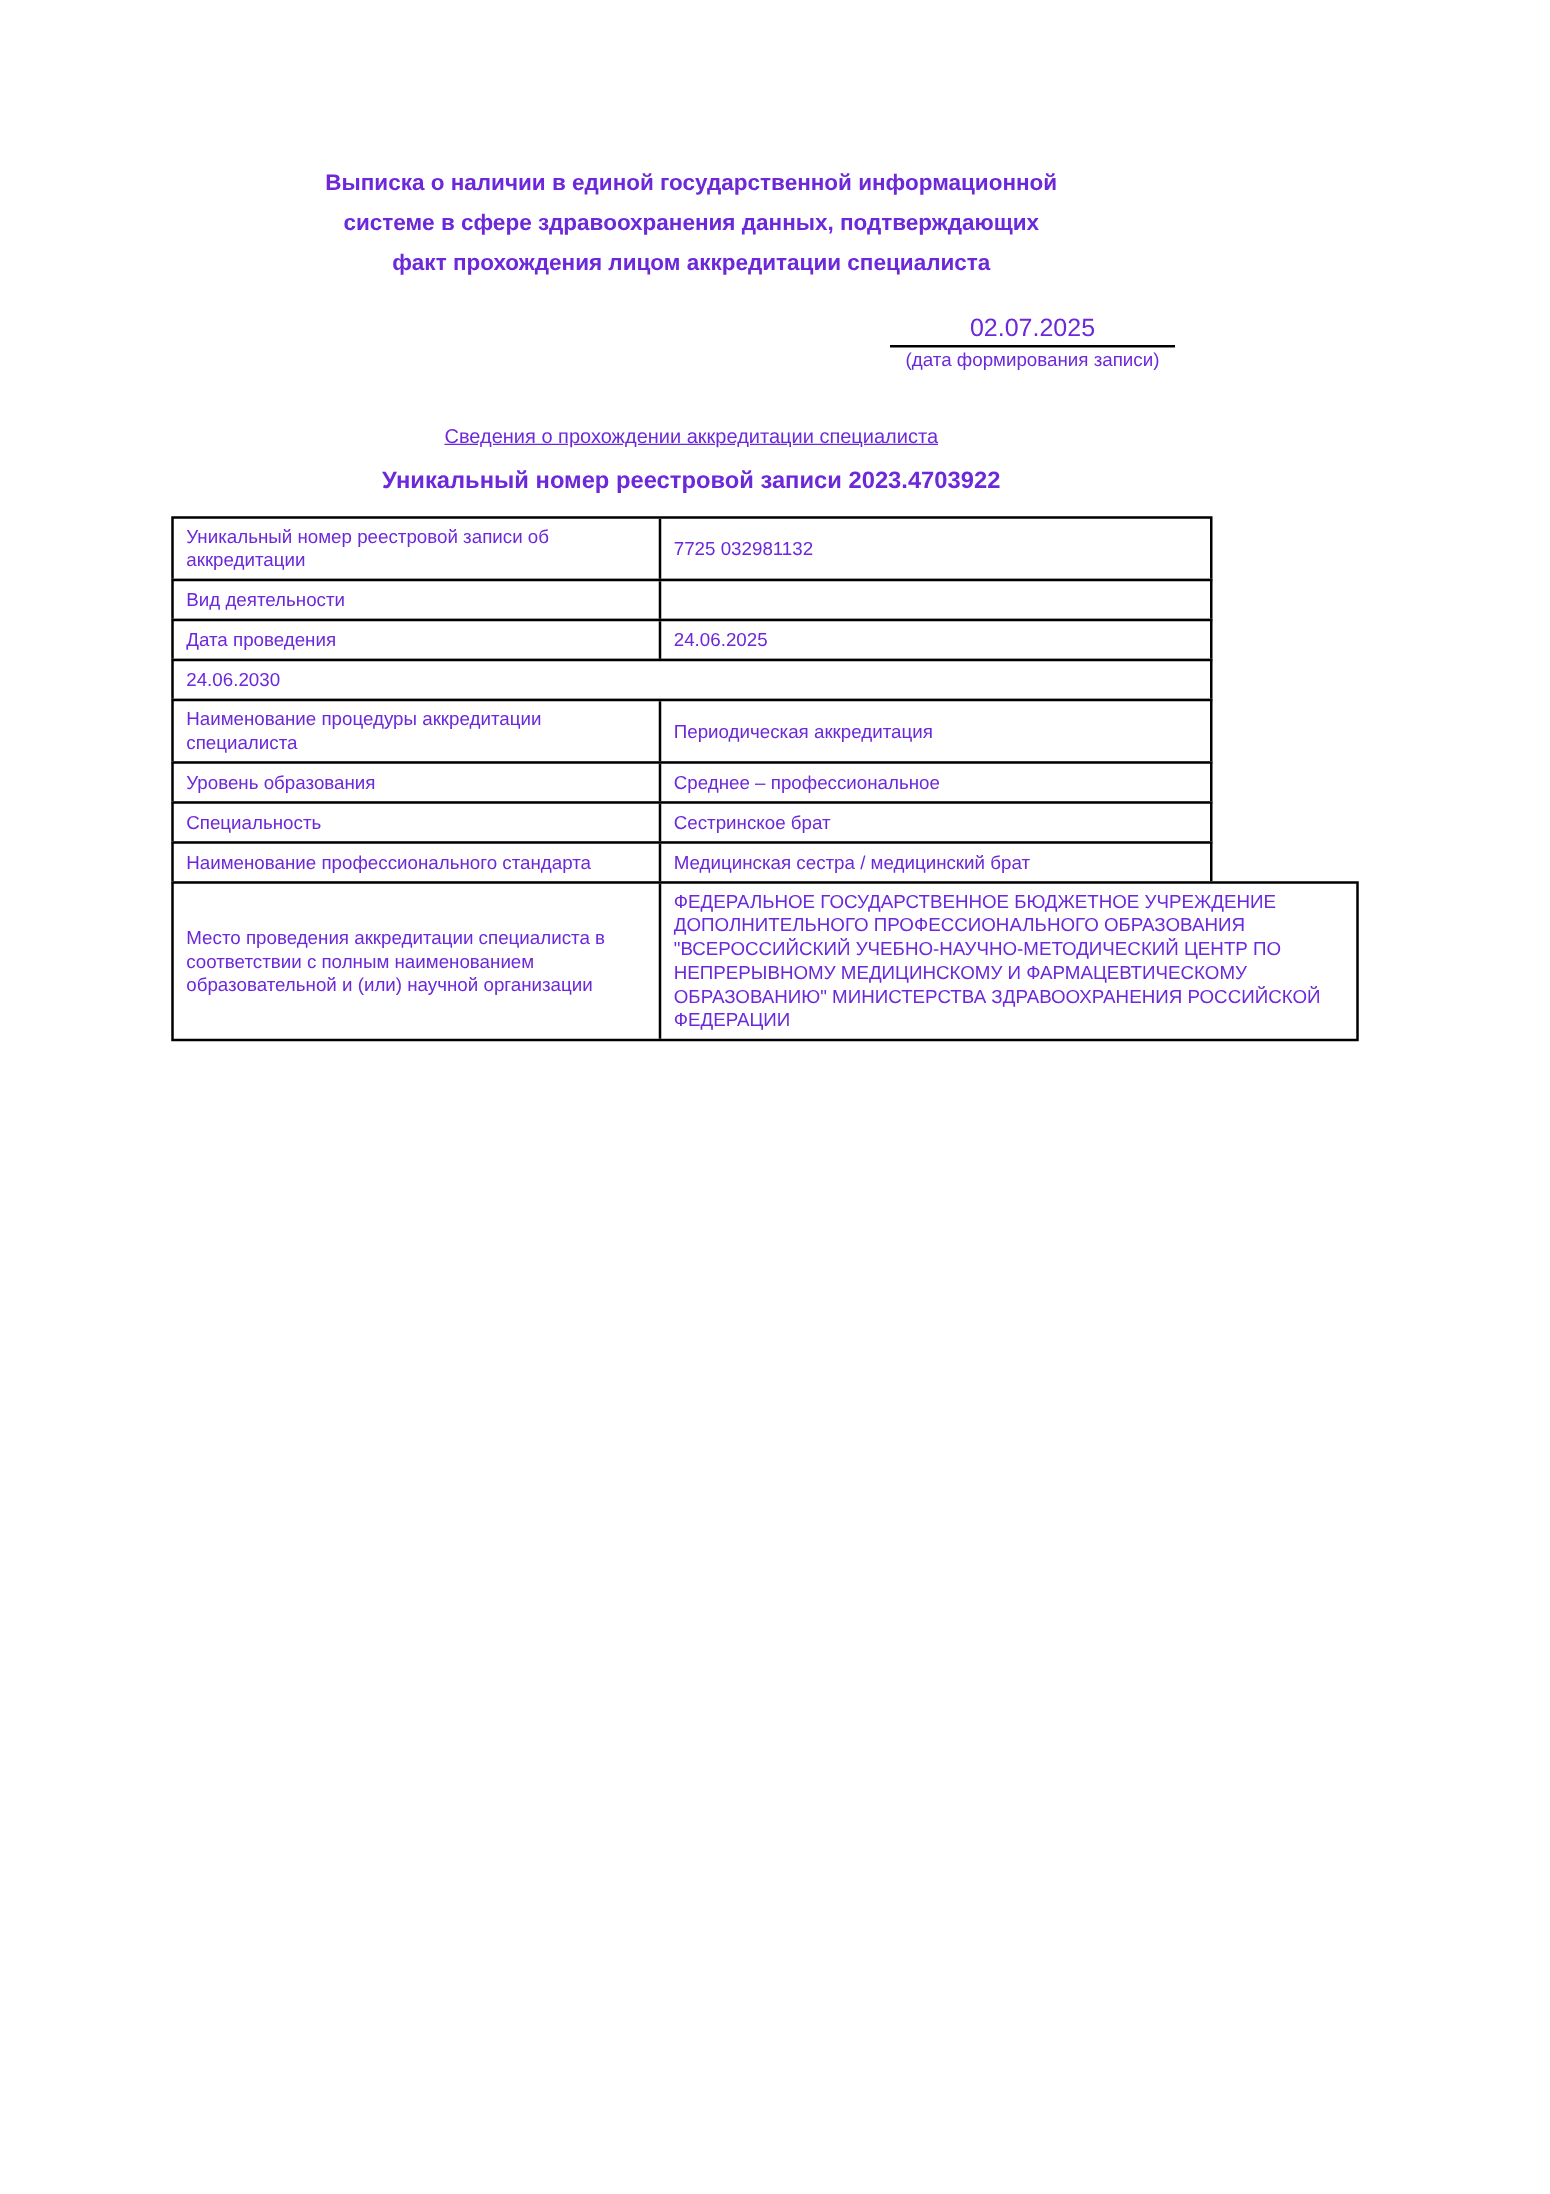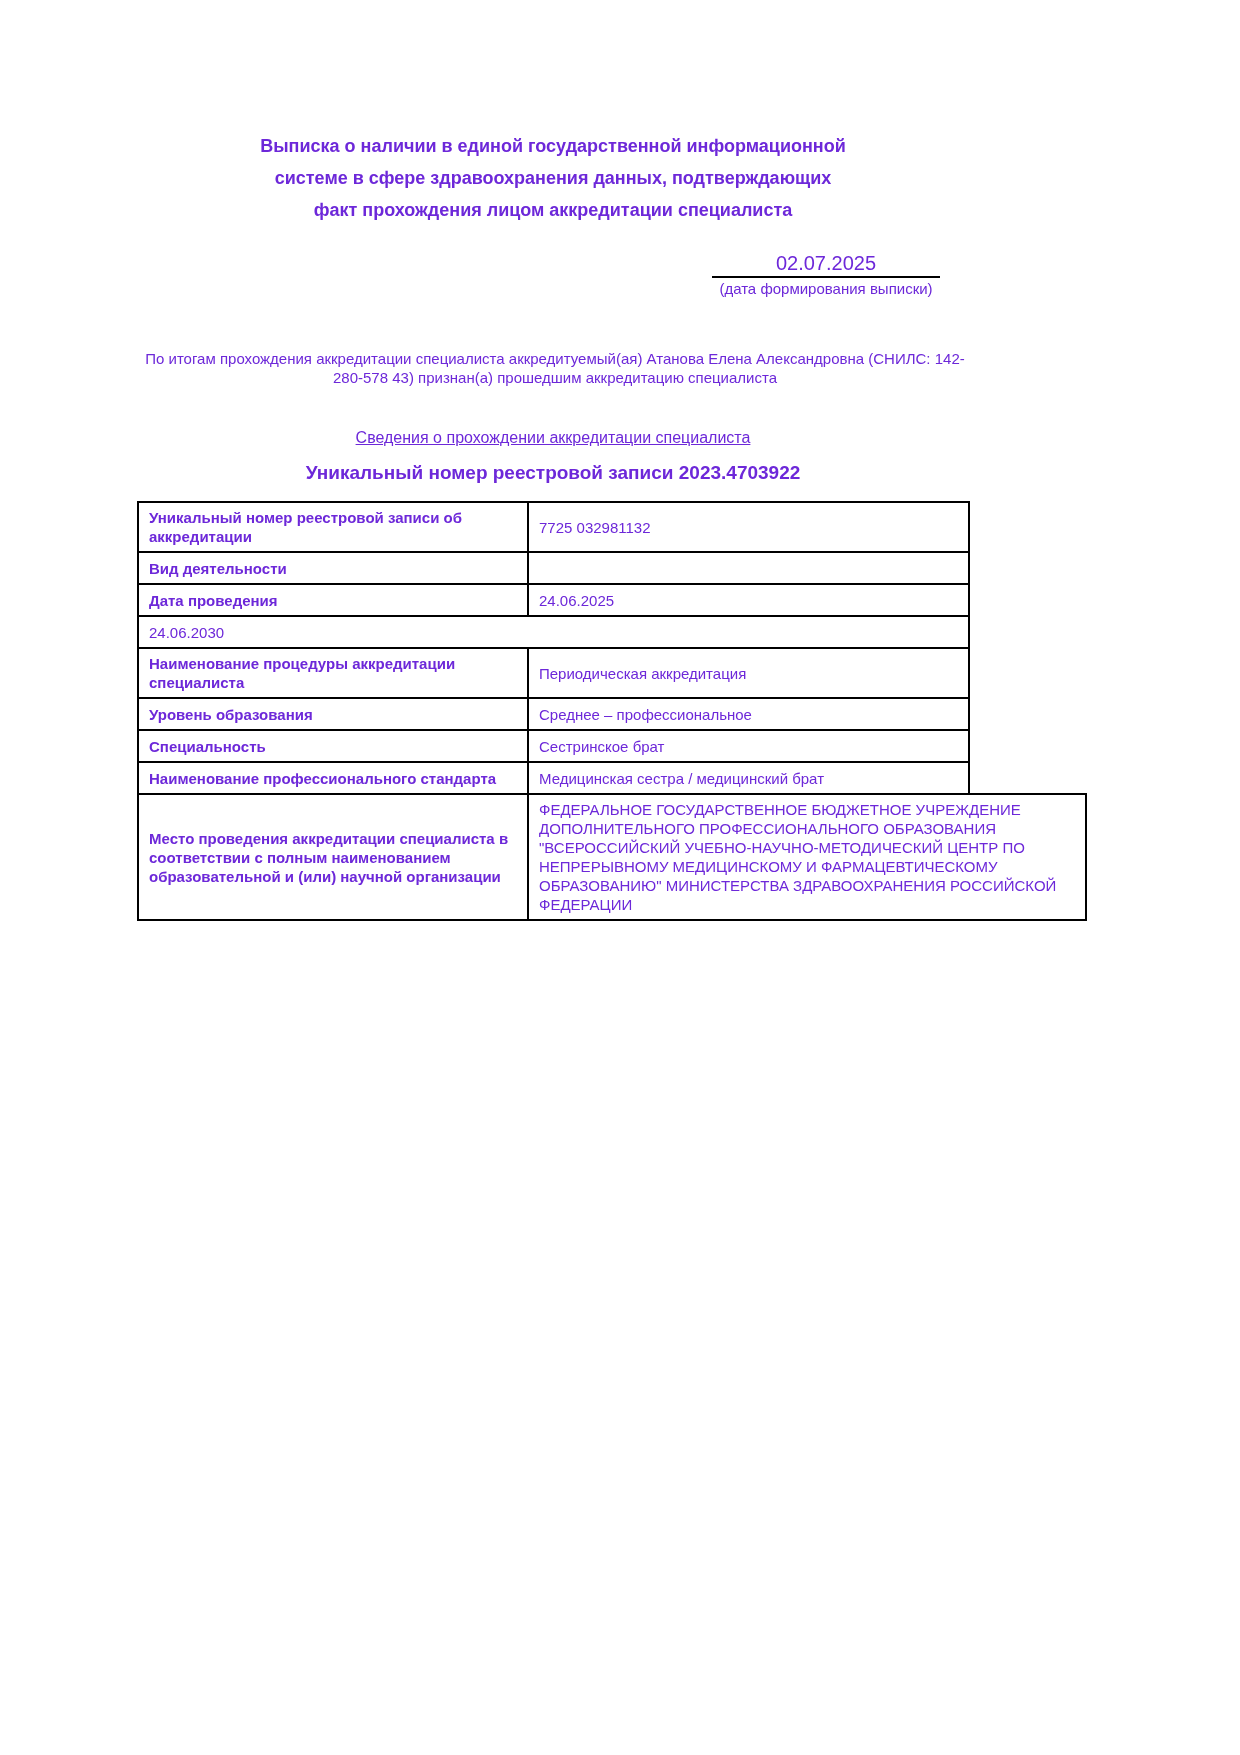--- a/index.html
+++ b/index.html
@@ -77,44 +77,42 @@
   .trow.wide { width: 950px; }
   .cell-label {
     width: 390px;
     flex: 0 0 390px;
     border-right: 2px solid #000;
     padding: 5px 10px;
     font-size: 15px;
     line-height: 19px;
     display: flex;
     align-items: center;
-    font-weight: bold;
   }
   .cell-value {
     flex: 1 1 auto;
     padding: 5px 10px;
     font-size: 15px;
     line-height: 19px;
     display: flex;
     align-items: center;
   }
 </style>
 </head>
 <body>
 
 <div class="page">
 
   <div class="title">Выписка о наличии в единой государственной информационной системе в сфере здравоохранения данных, подтверждающих факт прохождения лицом аккредитации специалиста</div>
 
   <div class="date-block">
     <span class="date-value">02.07.2025</span>
-    <span class="date-caption">(дата формирования выписки)</span>
+    <span class="date-caption">(дата формирования записи)</span>
   </div>
 
-  <div class="intro">По итогам прохождения аккредитации специалиста аккредитуемый(ая) Атанова Елена Александровна (СНИЛС: 142-280-578 43) признан(а) прошедшим аккредитацию специалиста</div>
 
   <div class="section-heading">Сведения о прохождении аккредитации специалиста</div>
 
   <div class="registry-heading">Уникальный номер реестровой записи 2023.4703922</div>
 
   <div class="acc-table">
 
     <div class="trow">
       <div class="cell-label">Уникальный номер реестровой записи об аккредитации</div>
       <div class="cell-value">7725 032981132</div>

